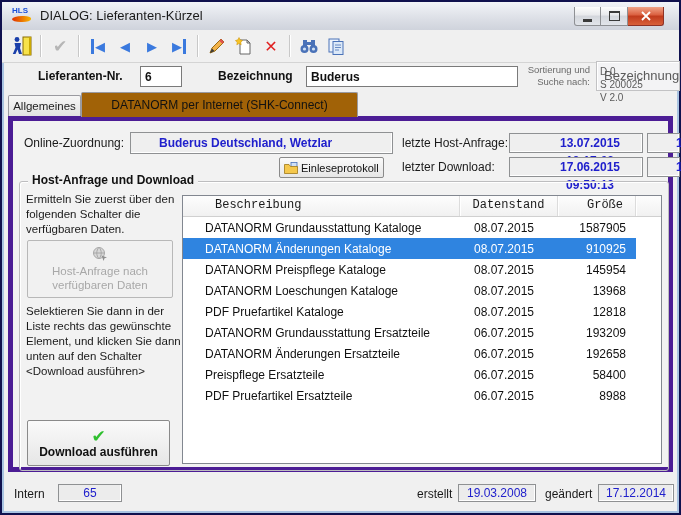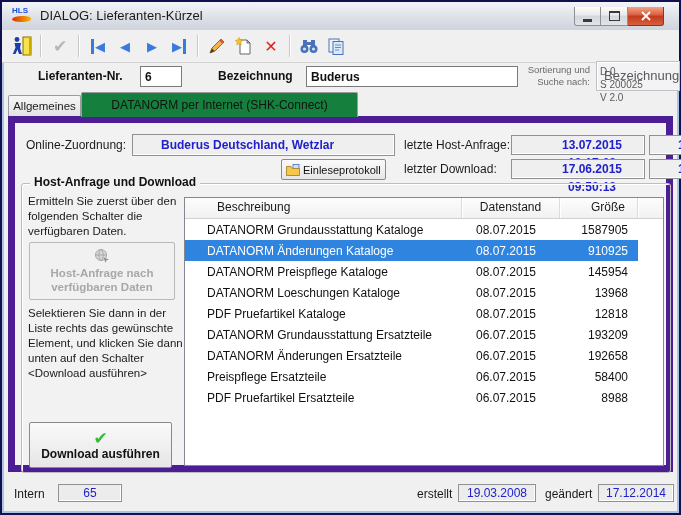--- a/index.html
+++ b/index.html
@@ -49,53 +49,53 @@
   .flabel{position:absolute;font-size:12px;font-weight:bold;color:#111;}
   .finput{position:absolute;box-sizing:border-box;border:1px solid #7A7A7A;background:#FFFFFF;
     font-family:"Liberation Sans","DejaVu Sans",sans-serif;font-size:12px;font-weight:bold;color:#111;padding:0 4px;}
   .meta{position:absolute;left:600px;top:65px;font-size:10px;line-height:13px;color:#5A5A5A;}
   
   .tab{position:absolute;box-sizing:border-box;border:1px solid #9A9AA0;border-bottom:none;
     border-radius:2px 2px 0 0;font-size:11.5px;text-align:center;}
   .tab.inactive{left:8px;top:95px;width:73px;height:21px;line-height:20px;
     background:linear-gradient(#F6F6F6,#E2E2E2);color:#222;z-index:1;}
   .tab.active{left:81px;top:92px;width:277px;height:25px;line-height:24px;font-size:12px;
-    background:#15803d;color:#111;z-index:3;}
+    background:#a16207;color:#111;z-index:3;}
   
   .panel{position:absolute;left:8px;top:116px;width:665px;height:356px;box-sizing:border-box;
-    border:7px solid #4c1d95;background:#F2F2F2;z-index:2;}
+    border:5px solid #4c1d95;background:#F2F2F2;z-index:2;}
   .plabel{position:absolute;font-size:12px;color:#1A1A1A;}
   .field{position:absolute;box-sizing:border-box;border:1px solid #8F9193;background:#EFEFEF;
     box-shadow:inset -1px -1px 0 #FFFFFF;}
   .field.blue{color:var(--value-text);font-weight:bold;font-size:12px;padding-left:28px;}
   .onz-field{left:117px;top:11px;width:263px;height:22px;line-height:20px;padding-left:6px;font-size:12.5px;}
   .date-field{width:134px;height:20px;line-height:18px;text-align:center;}
   .count-field{width:27px;height:20px;line-height:18px;text-align:right;padding-right:3px;}
   .btn{box-sizing:border-box;border:1px solid #8A8A8A;border-radius:2px;
     background:linear-gradient(#FAFAFA,#E6E6E6);cursor:default;}
   .einlese-btn{position:absolute;left:266px;top:36px;width:105px;height:21px;display:flex;
     align-items:center;gap:3px;padding-left:4px;font-size:11px;color:#111;}
   
   .groupbox{position:absolute;left:6px;top:60px;width:650px;height:290px;box-sizing:border-box;
     border:1px solid #BDBDBF;border-radius:3px;box-shadow:inset 1px 1px 0 #FFFFFF;}
   .group-title{position:absolute;top:-9px;left:8px;background:#F2F2F2;padding:0 4px;
     font-size:12px;font-weight:bold;color:#111;}
   .instr{position:absolute;font-size:11.5px;line-height:15px;color:#1A1A1A;}
   .host-btn{position:absolute;left:7px;top:58px;width:146px;height:58px;display:flex;flex-direction:column;
-    align-items:center;justify-content:center;gap:2px;font-size:11.5px;font-weight:bold;color:#A8A8A8;
+    align-items:center;justify-content:center;gap:2px;font-size:11.5px;font-weight:normal;color:#A8A8A8;
     border-color:#B8B8B8;background:#F1F1F1;text-align:center;line-height:14px;}
   .dl-btn{position:absolute;left:7px;top:238px;width:143px;height:46px;display:flex;flex-direction:column;
     align-items:center;justify-content:center;font-size:12px;font-weight:bold;color:#111;line-height:15px;}
   .dl-check{font-size:17px;font-weight:bold;color:var(--accent-green);line-height:18px;}
   
   .table{position:absolute;left:162px;top:13px;width:480px;height:269px;box-sizing:border-box;
     border:1px solid #828790;background:#FFFFFF;overflow:hidden;}
   .thead{display:flex;height:20px;background:linear-gradient(#FDFDFD,#F1F1F1);border-bottom:1px solid #D0D0D0;}
   .th{box-sizing:border-box;border-right:1px solid #DCDCDC;box-shadow:1px 0 0 #FFFFFF;
-    font-size:12px;color:#1A1A1A;line-height:19px;}
+    font-size:12px;color:#1A1A1A;line-height:19px;font-family:Liberation Mono, monospace;}
   .th.c1{width:277px;padding-left:32px;}
   .th.c2{width:98px;text-align:center;}
   .th.c3{width:78px;text-align:right;padding-right:12px;}
   .th.fill{flex:1;border-right:none;}
   .trow{display:flex;width:453px;height:21px;font-size:12px;color:#111;align-items:center;}
   .trow.selected{background:var(--selection-bg);color:#FFFFFF;}
   .td{box-sizing:border-box;}
   .td.c1{width:277px;padding-left:22px;white-space:nowrap;overflow:hidden;}
   .td.c2{width:98px;text-align:center;padding-right:10px;}
   .td.c3{width:78px;text-align:right;padding-right:10px;}

